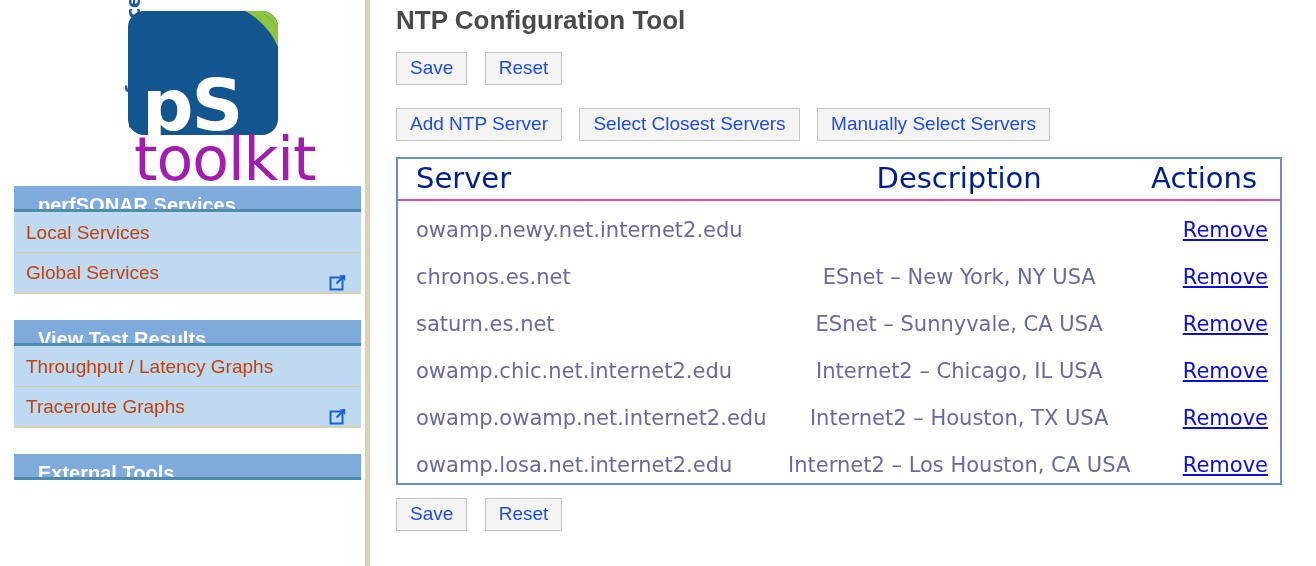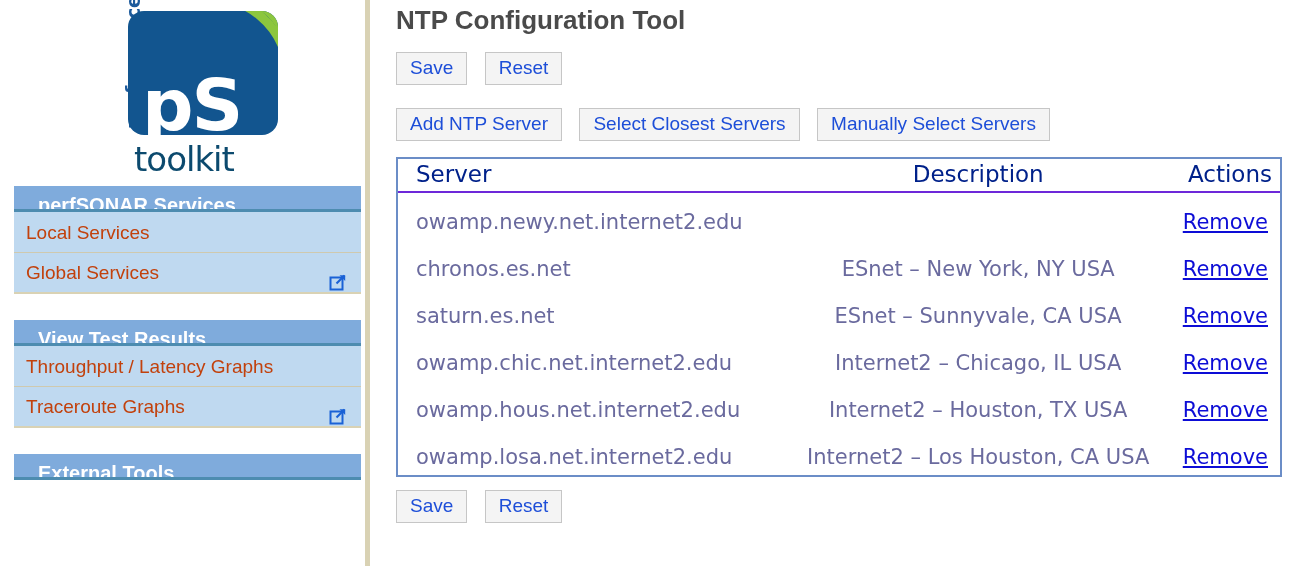--- a/index.html
+++ b/index.html
@@ -81,22 +81,22 @@
     font-weight: bold;
     font-size: 72px;
     line-height: 72px;
     letter-spacing: -2px;
     font-family: "DejaVu Sans", sans-serif;
   }
   .logo-toolkit {
     position: absolute;
     left: 38px;
     top: 126px;
-    color: #0c4a6e;
-    font-size: 34px;
+    color: #a21caf;
+    font-size: 60px;
     line-height: 54px;
     letter-spacing: -1px;
     font-family: "DejaVu Sans", sans-serif;
   }
 
   
   .nav-group {
     margin: 0 4px 0 14px;
   }
   .nav-group + .nav-group {
@@ -184,30 +184,30 @@
     box-sizing: border-box;
     background: #ffffff;
   }
   table.ntp {
     width: 100%;
     border-collapse: collapse;
     font-family: "DejaVu Sans", sans-serif;
   }
   table.ntp th {
     color: #00218a;
-    font-size: 23px;
+    font-size: 29px;
     font-weight: normal;
     text-align: center;
     padding: 2px 10px 4px 10px;
-    border-bottom: 2px solid #6d28d9;
+    border-bottom: 2px solid #ec4899;
     white-space: nowrap;
   }
   table.ntp th.col-server { text-align: left; padding-left: 18px; width: 370px; }
   table.ntp th.col-desc   { text-align: center; width: 380px; }
-  table.ntp th.col-act    { text-align: right; padding-right: 8px; }
+  table.ntp th.col-act    { text-align: right; padding-right: 23px; }
   table.ntp td {
     color: #6a6a9e;
     font-size: 21px;
     padding: 13px 10px 2px 10px;
     white-space: nowrap;
     line-height: 32px;
   }
   table.ntp td.col-server { text-align: left; padding-left: 18px; }
   table.ntp td.col-desc   { text-align: center; }
   table.ntp td.col-act    { text-align: right; padding-right: 12px; }
@@ -324,21 +324,21 @@
             <td class="col-server">saturn.es.net</td>
             <td class="col-desc">ESnet – Sunnyvale, CA USA</td>
             <td class="col-act"><a class="remove-link">Remove</a></td>
           </tr>
           <tr>
             <td class="col-server">owamp.chic.net.internet2.edu</td>
             <td class="col-desc">Internet2 – Chicago, IL USA</td>
             <td class="col-act"><a class="remove-link">Remove</a></td>
           </tr>
           <tr>
-            <td class="col-server">owamp.hous.net.internet2.edu</td>
+            <td class="col-server">owamp.owamp.net.internet2.edu</td>
             <td class="col-desc">Internet2 – Houston, TX USA</td>
             <td class="col-act"><a class="remove-link">Remove</a></td>
           </tr>
           <tr>
             <td class="col-server">owamp.losa.net.internet2.edu</td>
             <td class="col-desc">Internet2 – Los Houston, CA USA</td>
             <td class="col-act"><a class="remove-link">Remove</a></td>
           </tr>
         </tbody>
       </table>

